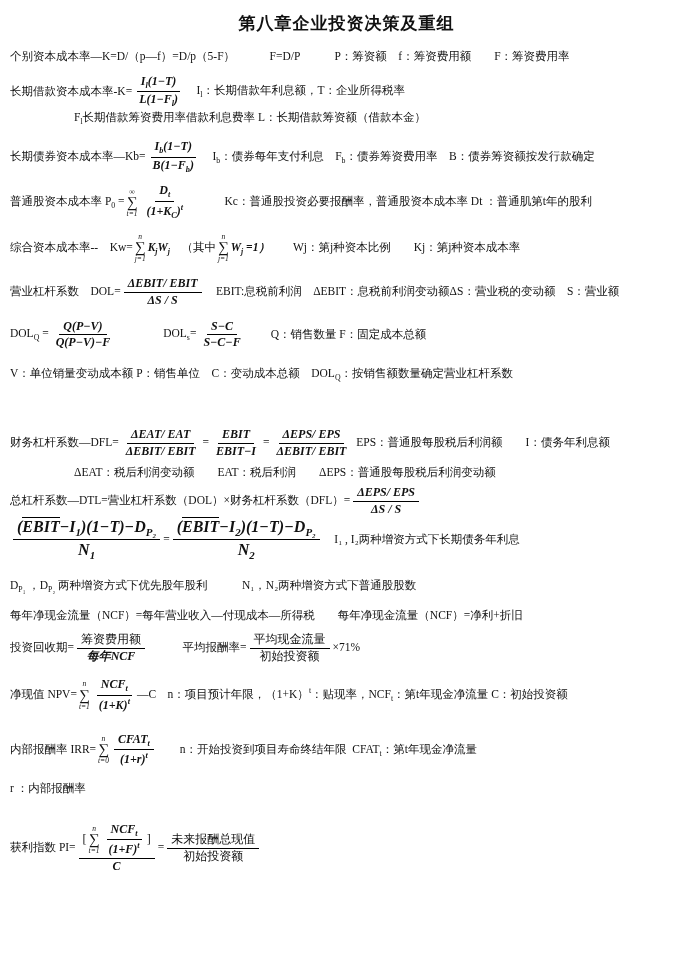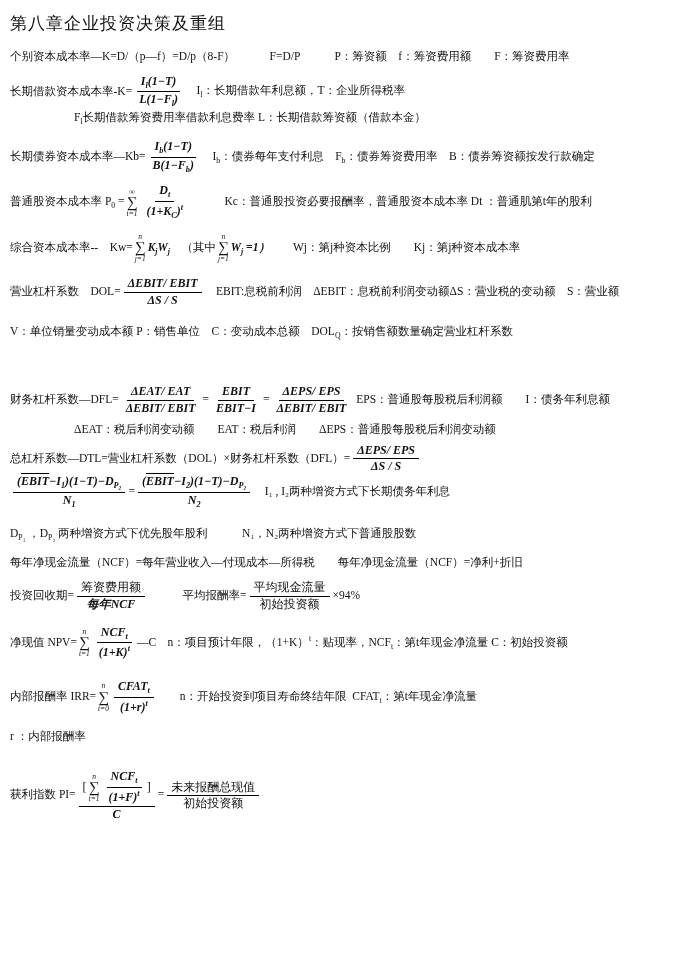--- a/index.html
+++ b/index.html
@@ -4,21 +4,21 @@
 <style>
   html,body{margin:0;padding:0;background:#ffffff;}
   body{
     width:693px;height:960px;overflow:hidden;
     color:#111;
     font-family:"Liberation Serif","DejaVu Serif",serif;
     font-size:11.5px;
   }
   .page{padding:4px 10px 0 10px;}
   .title{
-    font-size:17px;font-weight:normal;
+    text-align:center;font-size:17px;font-weight:bold;
     margin:8px 0 4px 0;letter-spacing:1px;white-space:pre;
   }
   .line{white-space:pre;line-height:1.35;}
   .t{font-style:normal;}
   .m{font-style:italic;font-weight:bold;}
   
   .frac{
     display:inline-flex;flex-direction:column;align-items:center;
     vertical-align:middle;margin:0 3px;line-height:1.15;font-size:12px;
   }
@@ -27,65 +27,66 @@
   .frac > .num.row{display:inline-flex;flex-direction:row;align-items:center;}
   
   .sum{
     display:inline-flex;flex-direction:column;align-items:center;
     vertical-align:middle;line-height:1;margin:0 2px;
   }
   .sum .slim{font-size:7.5px;font-style:italic;}
   .sum .sig{font-size:15px;font-style:normal;}
   .ol{border-top:1px solid #000;}
   sub,sup{font-size:0.68em;}
-  .big .frac{font-size:12px;font-weight:bold;}
+  .big .frac{font-size:16px;font-weight:bold;}
   .indent1{margin-left:64px;}
   .indent2{}
   
   .mt8{margin-top:1px;}  .mt10{margin-top:10px;} .mt12{margin-top:12px;}
   .mt14{margin-top:14px;}.mt16{margin-top:16px;} .mt20{margin-top:20px;}
   .mt26{margin-top:26px;}.mt30{margin-top:44px;} .mt6{margin-top:6px;}
 </style>
 </head>
 <body>
 
 <div class="page">
 
   <div class="title">第八章企业投资决策及重组</div>
 
-  <div class="line mt14"><span class="t">个别资本成本率—K=D/（p—f）=D/p（8-F）　　　F=D/P　　　P：筹资额　f：筹资费用额　　F：筹资费用率</span></div>
+  <div class="line mt14"><span class="t">个别资本成本率—K=D/（p—f）=D/p（5-F）　　　F=D/P　　　P：筹资额　f：筹资费用额　　F：筹资费用率</span></div>
 
   <div class="line mt10"><span class="t">长期借款资本成本率-K=</span><span class="frac"><span class="num m">I<sub>l</sub>(1−T)</span><span class="den m">L(1−F<sub>l</sub>)</span></span><span class="t">　I<sub>l</sub>：长期借款年利息额，T：企业所得税率</span></div>
 
   <div class="line mt8 indent1"><span class="t">F<sub>l</sub>长期借款筹资费用率借款利息费率 L：长期借款筹资额（借款本金）</span></div>
 
   <div class="line mt12"><span class="t">长期债券资本成本率—Kb=</span><span class="frac"><span class="num m">I<sub>b</sub>(1−T)</span><span class="den m">B(1−F<sub>b</sub>)</span></span><span class="t">　I<sub>b</sub>：债券每年支付利息　F<sub>b</sub>：债券筹资费用率　B：债券筹资额按发行款确定</span></div>
 
   <div class="line mt10"><span class="t">普通股资本成本率 P<sub>0</sub> =</span><span class="sum"><span class="slim">∞</span><span class="sig">∑</span><span class="slim">t=1</span></span><span class="frac"><span class="num m">D<sub>t</sub></span><span class="den m">(1+K<sub>C</sub>)<sup>t</sup></span></span><span class="t">　　　Kc：普通股投资必要报酬率，普通股资本成本率 Dt ：普通肌第t年的股利</span></div>
 
   <div class="line mt12"><span class="t">综合资本成本率--　Kw=</span><span class="sum"><span class="slim">n</span><span class="sig">∑</span><span class="slim">j=1</span></span><span class="m">K<sub>j</sub>W<sub>j</sub></span><span class="t">　（其中</span><span class="sum"><span class="slim">n</span><span class="sig">∑</span><span class="slim">j=1</span></span><span class="m">W<sub>j</sub> =1）</span><span class="t">　　Wj：第j种资本比例　　Kj：第j种资本成本率</span></div>
 
   <div class="line mt14"><span class="t">营业杠杆系数　DOL=</span><span class="frac"><span class="num m">ΔEBIT/ EBIT</span><span class="den m">ΔS / S</span></span><span class="t">　EBIT:息税前利润　ΔEBIT：息税前利润变动额ΔS：营业税的变动额　S：营业额</span></div>
 
+  <div class="line mt12"><span class="t">DOL<sub>Q</sub> =</span><span class="frac"><span class="num m">Q(P−V)</span><span class="den m">Q(P−V)−F</span></span><span class="t">　　　　</span><span class="t">DOL<sub>s</sub>=</span><span class="frac"><span class="num m">S−C</span><span class="den m">S−C−F</span></span><span class="t">　　Q：销售数量 F：固定成本总额</span></div>
 
   <div class="line mt16"><span class="t">V：单位销量变动成本额 P：销售单位　C：变动成本总额　DOL<sub>Q</sub>：按销售额数量确定营业杠杆系数</span></div>
 
   <div class="line mt30"><span class="t">财务杠杆系数—DFL=</span><span class="frac"><span class="num m">ΔEAT/ EAT</span><span class="den m">ΔEBIT/ EBIT</span></span><span class="t">=</span><span class="frac"><span class="num m">EBIT</span><span class="den m">EBIT−I</span></span><span class="t">=</span><span class="frac"><span class="num m">ΔEPS/ EPS</span><span class="den m">ΔEBIT/ EBIT</span></span><span class="t"> EPS：普通股每股税后利润额　　I：债务年利息额</span></div>
 
   <div class="line mt6 indent1"><span class="t">ΔEAT：税后利润变动额　　EAT：税后利润　　ΔEPS：普通股每股税后利润变动额</span></div>
 
   <div class="line mt6"><span class="t">总杠杆系数—DTL=营业杠杆系数（DOL）×财务杠杆系数（DFL）=</span><span class="frac"><span class="num m">ΔEPS/ EPS</span><span class="den m">ΔS / S</span></span></div>
 
   <div class="line mt8 big"><span class="frac"><span class="num m">(<span class="ol">EBIT</span>−I<sub>1</sub>)(1−T)−D<sub>P₂</sub></span><span class="den m">N<sub>1</sub></span></span><span class="t">=</span><span class="frac"><span class="num m">(<span class="ol">EBIT</span>−I<sub>2</sub>)(1−T)−D<sub>P₂</sub></span><span class="den m">N<sub>2</sub></span></span><span class="t" style="font-size:11.5px;font-weight:normal;">　I₁ , I₂两种增资方式下长期债务年利息</span></div>
 
   <div class="line mt16"><span class="t">D<sub>P₁</sub> ，D<sub>P₂</sub> 两种增资方式下优先股年股利　　　N₁，N₂两种增资方式下普通股股数</span></div>
 
   <div class="line mt12"><span class="t">每年净现金流量（NCF）=每年营业收入—付现成本—所得税　　每年净现金流量（NCF）=净利+折旧</span></div>
 
-  <div class="line mt10"><span class="t">投资回收期=</span><span class="frac"><span class="num t">筹资费用额</span><span class="den m">每年NCF</span></span><span class="t">　　　</span><span class="t">平均报酬率=</span><span class="frac"><span class="num t">平均现金流量</span><span class="den t">初始投资额</span></span><span class="t">×94%</span></div>
+  <div class="line mt10"><span class="t">投资回收期=</span><span class="frac"><span class="num t">筹资费用额</span><span class="den m">每年NCF</span></span><span class="t">　　　</span><span class="t">平均报酬率=</span><span class="frac"><span class="num t">平均现金流量</span><span class="den t">初始投资额</span></span><span class="t">×71%</span></div>
 
   <div class="line mt14"><span class="t">净现值 NPV=</span><span class="sum"><span class="slim">n</span><span class="sig">∑</span><span class="slim">t=1</span></span><span class="frac"><span class="num m">NCF<sub>t</sub></span><span class="den m">(1+K)<sup>t</sup></span></span><span class="t">—C</span><span class="t">　n：项目预计年限，（1+K）<sup>t</sup>：贴现率，NCF<sub>t</sub>：第t年现金净流量 C：初始投资额</span></div>
 
   <div class="line mt20"><span class="t">内部报酬率 IRR=</span><span class="sum"><span class="slim">n</span><span class="sig">∑</span><span class="slim">t=0</span></span><span class="frac"><span class="num m">CFAT<sub>t</sub></span><span class="den m">(1+r)<sup>t</sup></span></span><span class="t">　　n：开始投资到项目寿命终结年限  CFAT<sub>t</sub>：第t年现金净流量</span></div>
 
   <div class="line mt14 indent2"><span class="t">r ：内部报酬率</span></div>
 
   <div class="line mt26"><span class="t">获利指数 PI=</span><span class="frac"><span class="num row"><span class="t">[</span><span class="sum"><span class="slim">n</span><span class="sig">∑</span><span class="slim">t=1</span></span><span class="frac"><span class="num m">NCF<sub>t</sub></span><span class="den m">(1+F)<sup>t</sup></span></span><span class="t">]</span></span><span class="den m">C</span></span><span class="t">=</span><span class="frac"><span class="num t">未来报酬总现值</span><span class="den t">初始投资额</span></span></div>
 
 </div>

